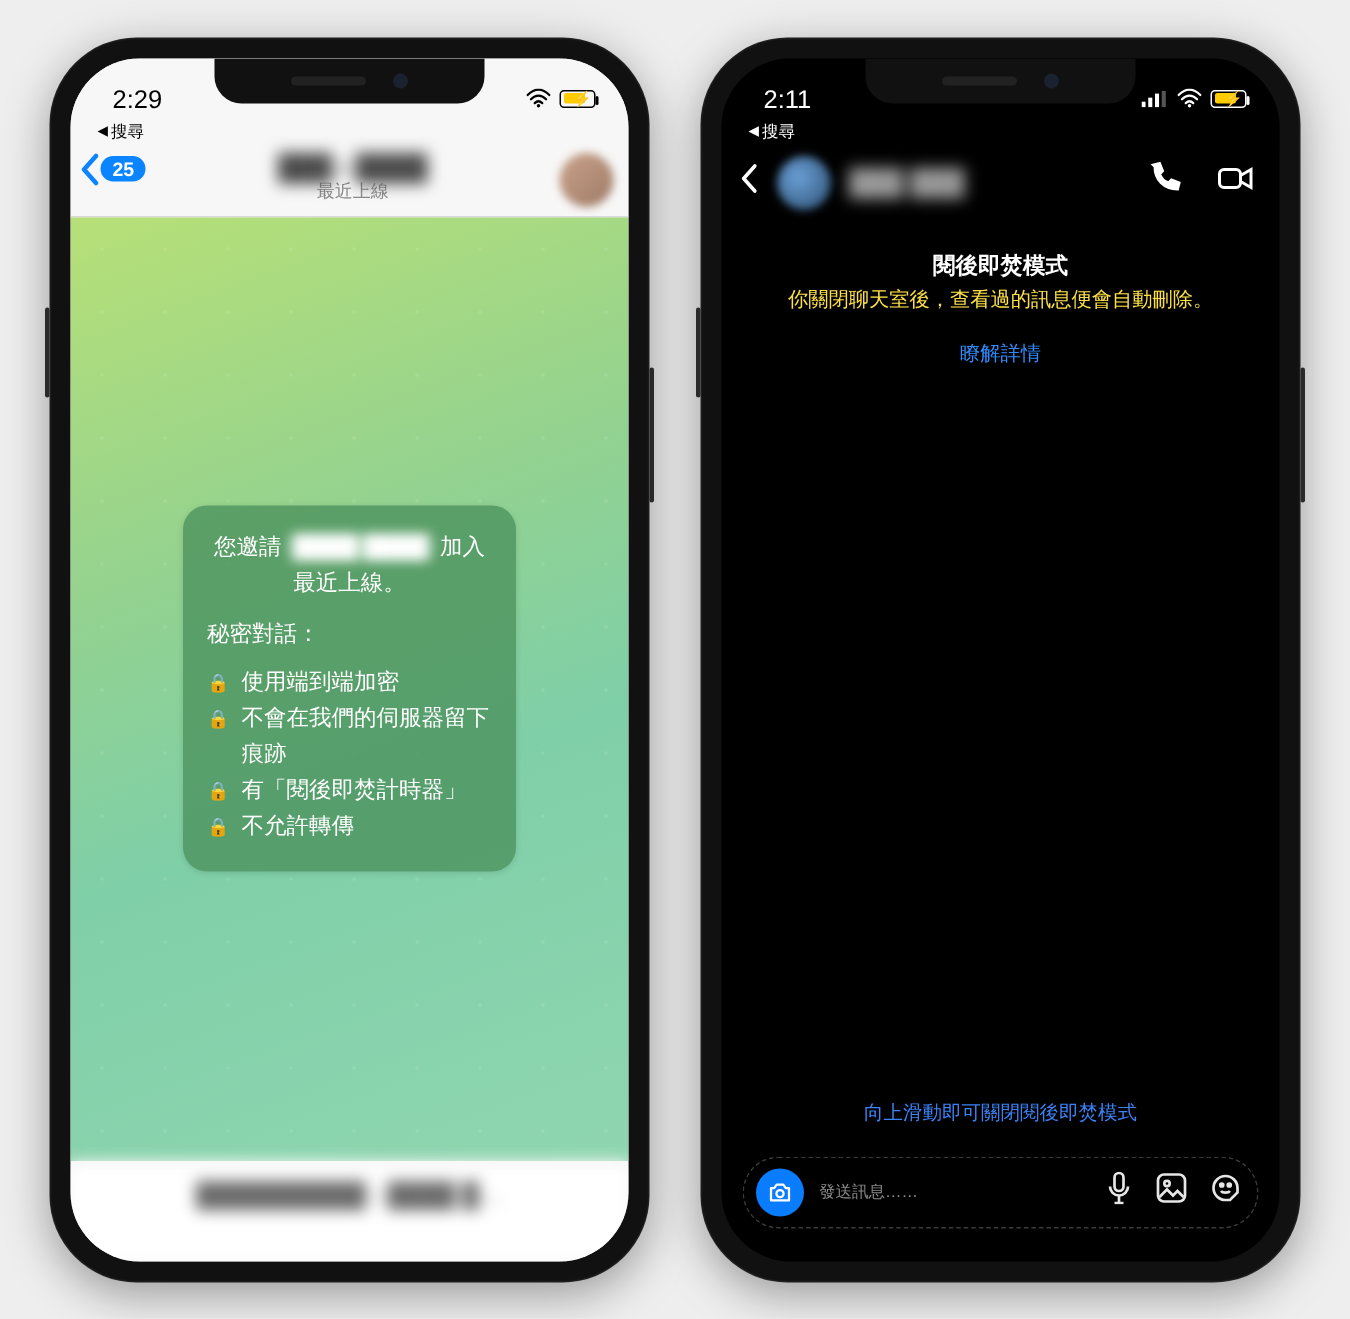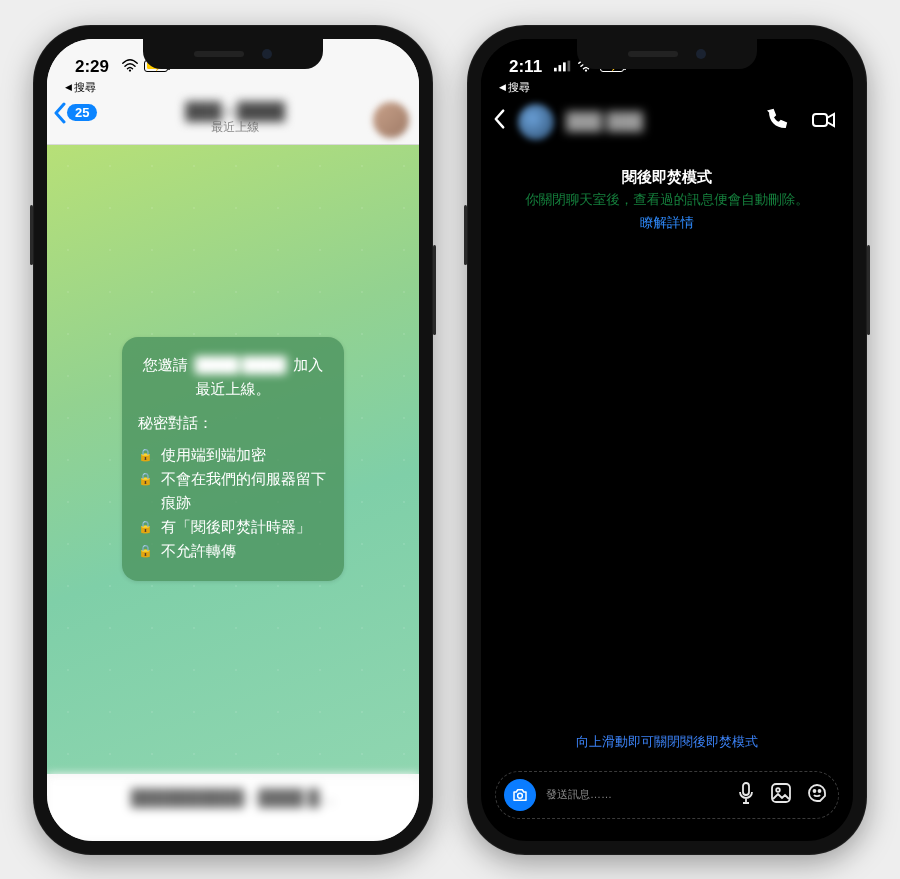--- a/index.html
+++ b/index.html
@@ -56,24 +56,24 @@
     justify-content:center;
     gap:18px;
   }
   .notch .speaker { width:50px; height:6px; background:#222; border-radius:3px; }
   .notch .camera  { width:10px; height:10px; background:#1a2230; border-radius:50%; }
 
   
   .status {
     height: 40px;
     display:flex;
-    justify-content:flex-start;
+    justify-content:space-between;
     align-items:flex-end;
     padding: 0 22px 2px 28px;
-    font-weight:700;
+    font-weight:400;
     font-size:17px;
     gap:12px;
   }
   .status .right { display:flex; align-items:center; gap:5px; }
   .breadcrumb {
     font-size:11px;
     padding: 1px 0 3px 18px;
     display:flex; align-items:center; gap:2px;
   }
   .breadcrumb .tri { font-size:9px; }
@@ -154,22 +154,22 @@
     width:36px; height:36px; border-radius:50%;
     background: radial-gradient(circle at 40% 40%, #6aa0d8, #2a4a6a);
     filter: blur(3px);
   }
   .ms-name { flex:1; font-size:17px; font-weight:600; filter: blur(5px); color:#9a9a9a; }
   .ms-act { display:flex; gap:22px; }
   .ms-act svg { stroke:#fff; }
   .ms-body { flex:1; position:relative; text-align:center; }
   .ms-info { margin-top:18px; font-size:13.5px; color:#fff; }
   .ms-info .title { font-weight:700; font-size:15px; margin-bottom:4px; }
-  .ms-info .desc  { color:#15803d; }
-  .ms-info .link  { color:#2f8cff; margin-top:5px; display:inline-block; }
+  .ms-info .desc  { color:#fde047; }
+  .ms-info .link  { color:#2f8cff; margin-top:18px; display:inline-block; }
   .ms-hint {
     position:absolute; bottom:10px; left:0; right:0;
     text-align:center; font-size:13px; color:#3b82f6;
   }
   .ms-input {
     margin: 10px 14px 22px 14px;
     border:1.5px dashed #3a3a3a;
     border-radius: 26px;
     display:flex; align-items:center;
     padding:7px 10px 7px 8px;

